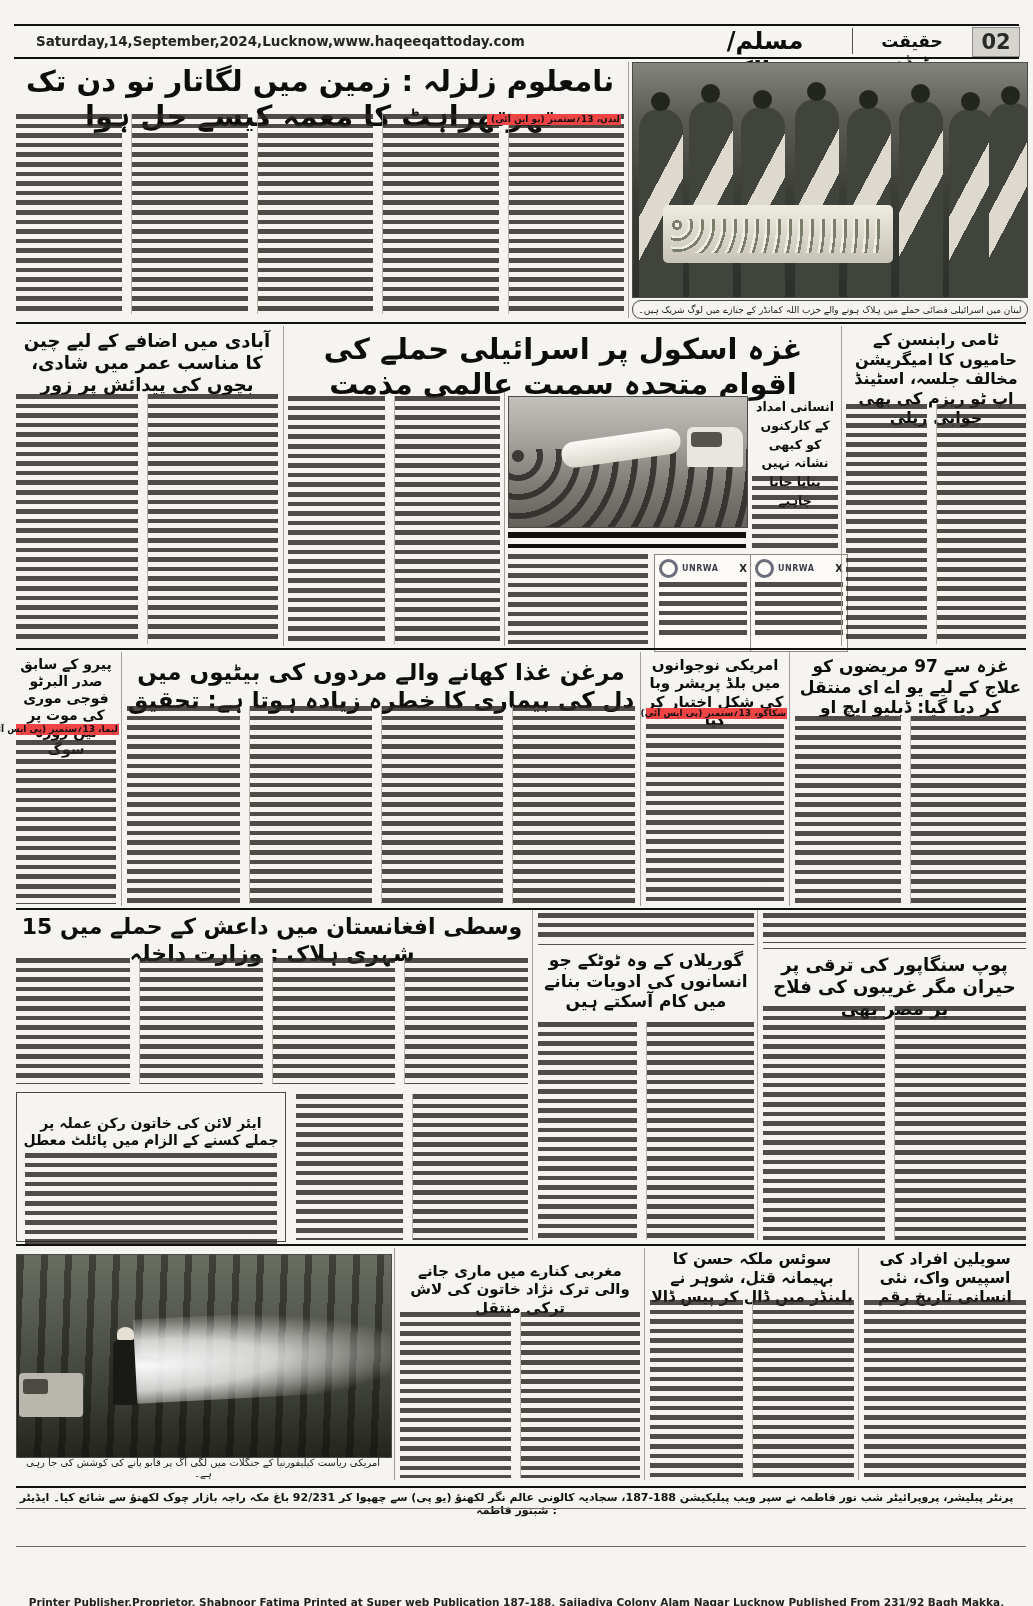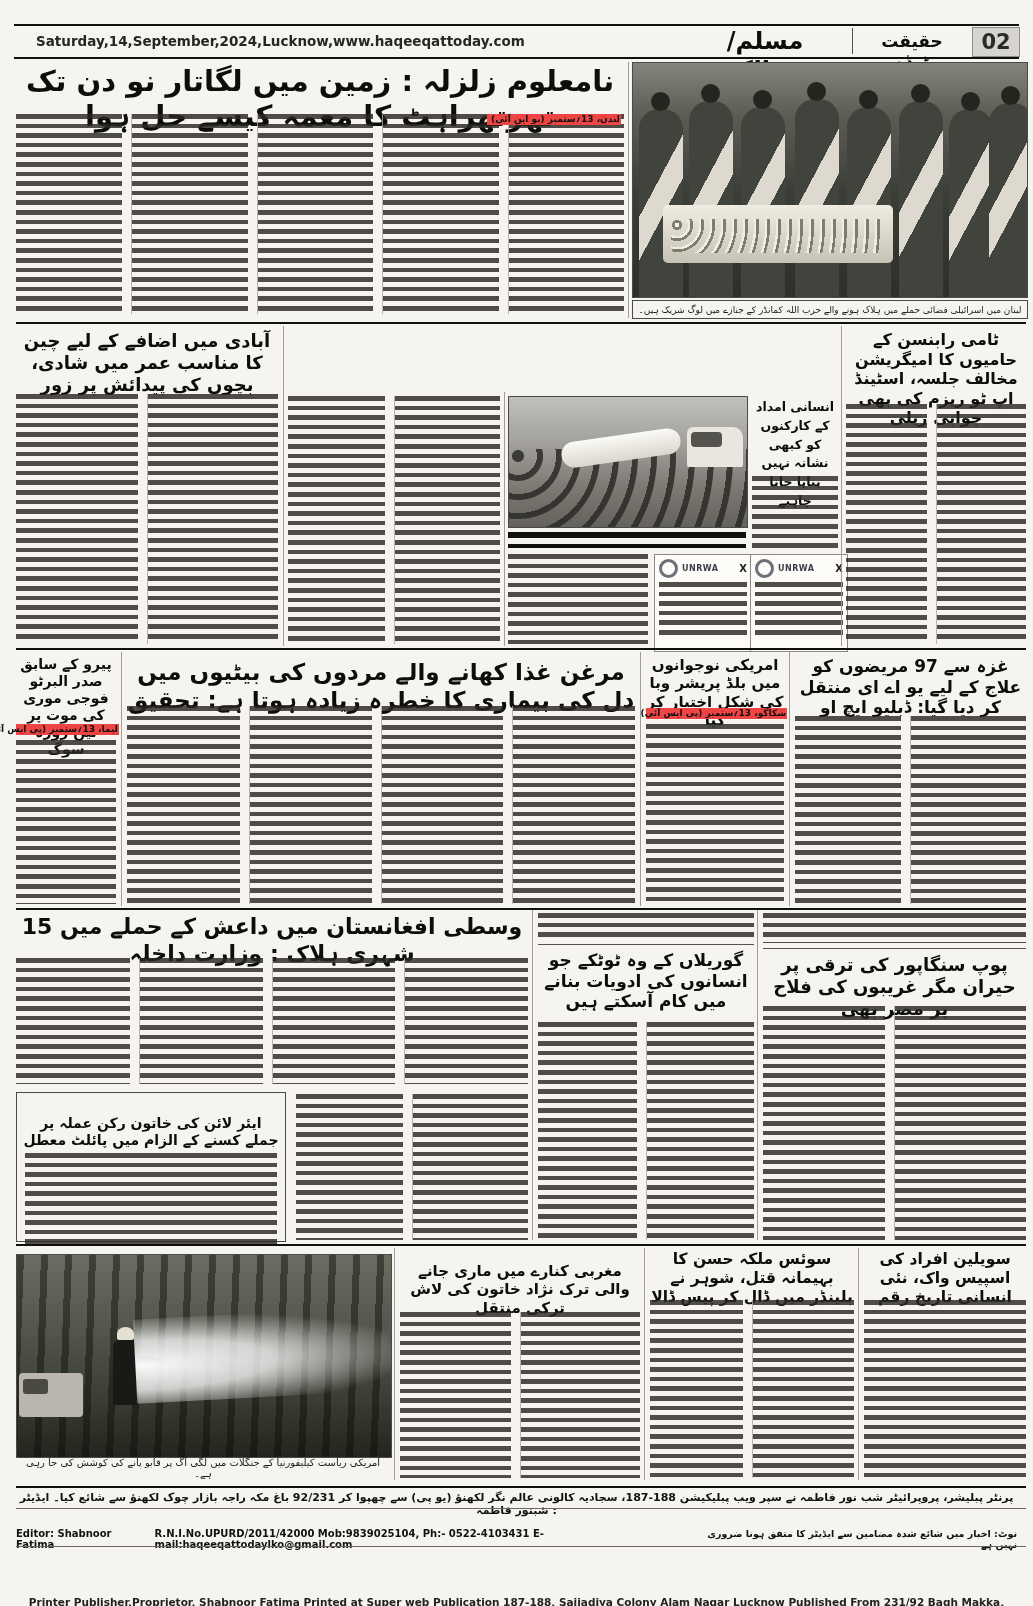--- a/index.html
+++ b/index.html
@@ -12,21 +12,21 @@
   
   .gk{background-image:repeating-linear-gradient(to bottom,#2b2823 0px,#2b2823 4.6px,rgba(0,0,0,0) 4.6px,rgba(0,0,0,0) 9.6px);opacity:.82;}
   .gkb{background-image:repeating-linear-gradient(to bottom,#121110 0px,#121110 6.5px,rgba(0,0,0,0) 6.5px,rgba(0,0,0,0) 12px);}
   .cols{position:absolute;display:flex;gap:9px;}
   .cols .col{flex:1;}
   .cols .col + .col{border-left:1px solid #aca79e;padding-left:9px;}
   .dlbox{position:absolute;direction:rtl;font-size:9px;font-weight:bold;background:#ef4444;
          padding:0 1px 1px 4px;white-space:nowrap;}
   .photo{position:absolute;overflow:hidden;}
   .cap{position:absolute;direction:rtl;text-align:center;font-size:9px;color:#1b1b1b;
-       display:flex;align-items:center;justify-content:center;}
+       display:flex;align-items:center;justify-content:center;border-radius:9px;}
   .boxed{border:1px solid #4c4a46;}
   
   .ph1{background:linear-gradient(180deg,#83857c 0%,#5c5e56 22%,#3b3d37 55%,#2d2f2a 100%);}
   .soldier{position:absolute;width:44px;background:#41443c;border-radius:20px 20px 0 0;}
   .soldier:before{content:"";position:absolute;top:-17px;left:12px;width:19px;height:19px;border-radius:50%;background:#23251f;}
   .soldier:after{content:"";position:absolute;inset:0;border-radius:inherit;
         background:linear-gradient(118deg,rgba(0,0,0,0) 40%,#ddd9cf 40%,#ddd9cf 56%,rgba(0,0,0,0) 56%);}
   .coffin{position:absolute;background:linear-gradient(180deg,#efece2,#c6c2b5);border-radius:5px;}
   .wreath{position:absolute;background:
       repeating-radial-gradient(circle at 6px 6px,#f2efe6 0 2.5px,#6f745f 2.5px 5px,rgba(0,0,0,0) 5px 11px);
@@ -98,20 +98,21 @@
 
   <div class="rule" style="left:16px;top:322px;width:1010px;height:2px"></div>
 
   <div class="hl" style="left:16px;top:330px;width:262px;font-size:18px">آبادی میں اضافے کے لیے چین کا مناسب عمر میں شادی، بچوں کی پیدائش پر زور</div>
   <div class="cols" style="left:16px;top:394px;width:262px;height:250px">
       <div class="col gk"></div>
       <div class="col gk"></div>
     </div>
   <div class="vsep" style="left:283px;top:326px;height:320px"></div>
 
+  <div class="hl" style="left:288px;top:332px;width:550px;font-size:29px">غزہ اسکول پر اسرائیلی حملے کی اقوام متحدہ سمیت عالمی مذمت</div>
   <div class="cols" style="left:288px;top:396px;width:212px;height:248px">
       <div class="col gk"></div>
       <div class="col gk"></div>
     </div>
   <div class="vsep" style="left:504px;top:392px;height:254px"></div>
 
   <div class="photo ph2 boxed" style="left:508px;top:396px;width:238px;height:130px">
     <div class="heads" style="left:0;top:52px;width:238px;height:78px"></div>
     <div class="shroud" style="left:52px;top:38px;width:120px;height:26px"></div>
     <div class="car" style="left:178px;top:30px;width:56px;height:40px"></div>
@@ -237,20 +238,15 @@
     </div>
   <div class="vsep" style="left:858px;top:1248px;height:232px"></div>
 
   <div class="hl" style="left:864px;top:1250px;width:162px;font-size:15.5px">سویلین افراد کی اسپیس واک، نئی انسانی تاریخ رقم</div>
   <div class="gk" style="position:absolute;left:864px;top:1300px;width:162px;height:178px"></div>
 
   <div class="rule" style="left:16px;top:1486px;width:1010px;height:2px"></div>
   <div class="footer-line urdu" style="top:1491px;font-size:11px;font-weight:bold">پرنٹر پبلیشر، پروپرائیٹر شب نور فاطمہ نے سپر ویب پبلیکیشن 188-187، سجادیہ کالونی عالم نگر لکھنؤ (یو پی) سے چھپوا کر 92/231 باغ مکہ راجہ بازار چوک لکھنؤ سے شائع کیا۔ ایڈیٹر : شبنور فاطمہ</div>
   <div class="rule" style="left:16px;top:1508px;width:1010px;height:1px;background:#6b6862"></div>
   <div class="footer-line" style="top:1596px;font-size:10.5px;font-weight:bold;color:#23221f">Printer Publisher,Proprietor, Shabnoor Fatima Printed at Super web Publication 187-188, Sajjadiya Colony Alam Nagar Lucknow Published From 231/92 Bagh Makka, Raja Bazar,Chowk,Lucknow (U.P)</div>
-  <div style="position:absolute;left:16px;top:1528px;width:1001px;display:flex;align-items:center;gap:14px;font-size:10px;font-weight:bold">
-    <span>Editor: Shabnoor Fatima</span>
-    <span>R.N.I.No.UPURD/2011/42000 Mob:9839025104,  Ph:- 0522-4103431  E-mail:haqeeqattodaylko@gmail.com</span>
-    <span class="urdu" style="margin-left:auto;font-size:9.5px">نوٹ: اخبار میں شائع شدہ مضامین سے ایڈیٹر کا متفق ہونا ضروری نہیں ہے</span>
-  </div>
   <div class="rule" style="left:16px;top:1546px;width:1010px;height:1px;background:#6b6862"></div>
 
 </div>
 
 </body></html>

